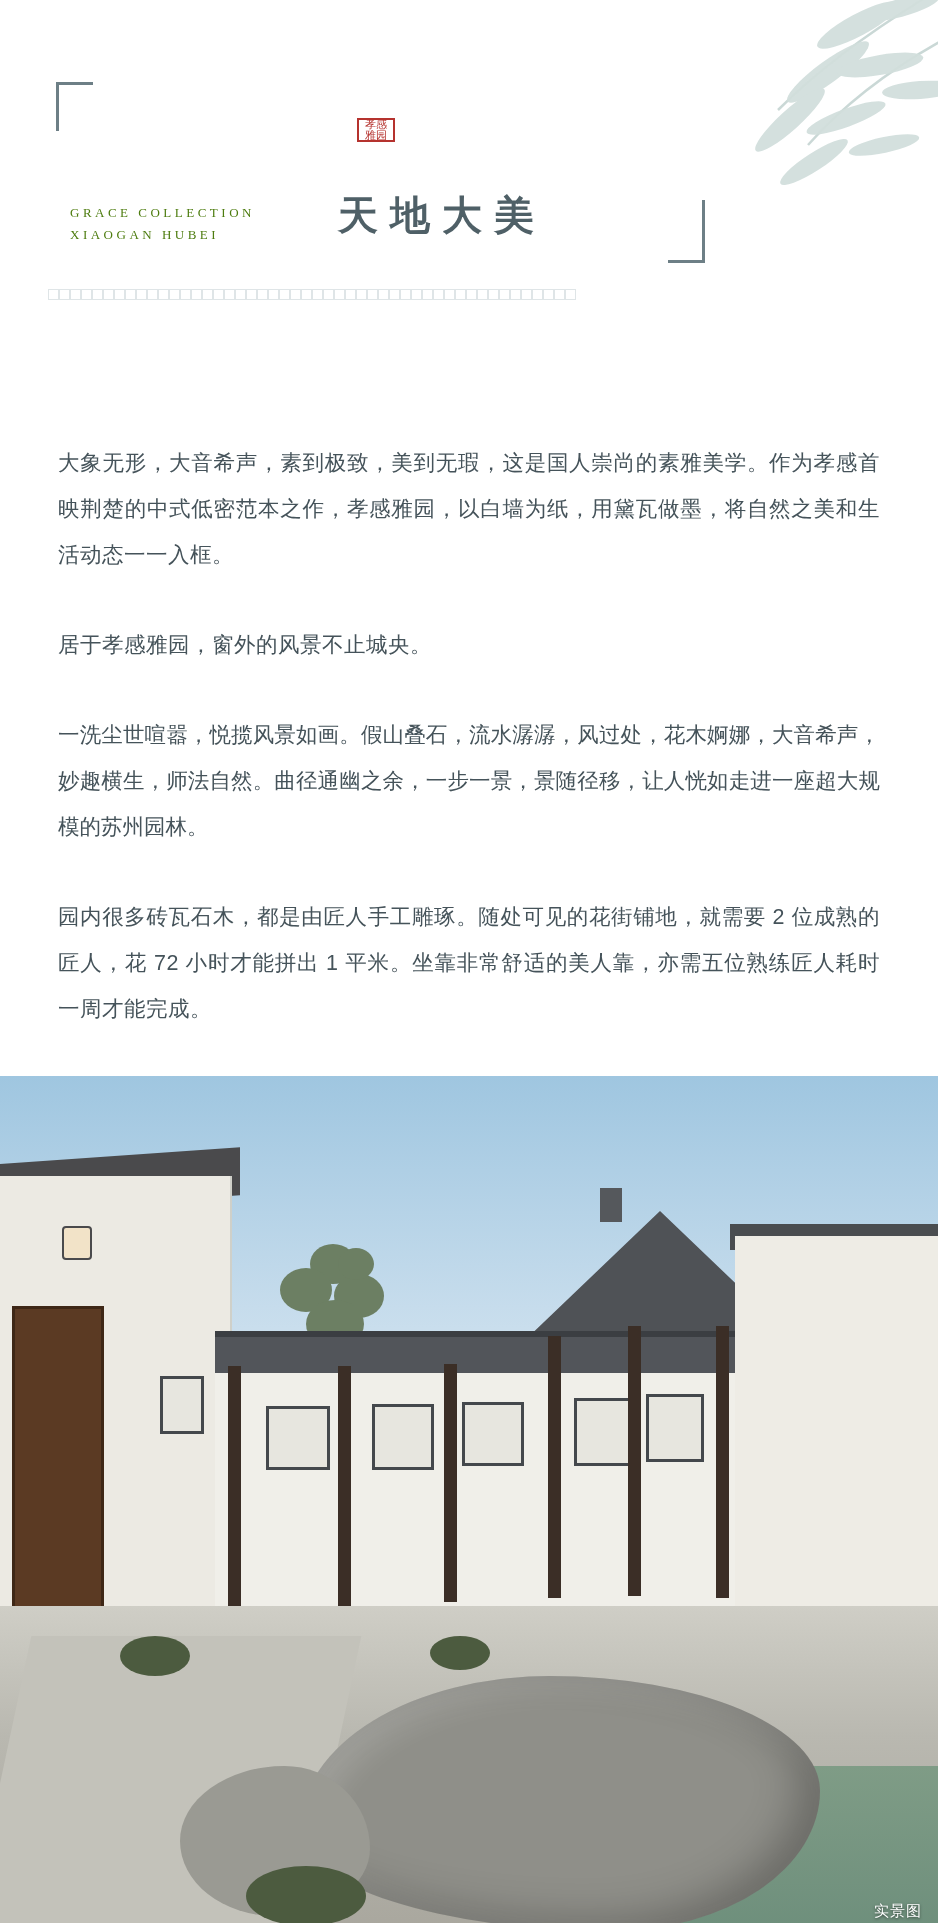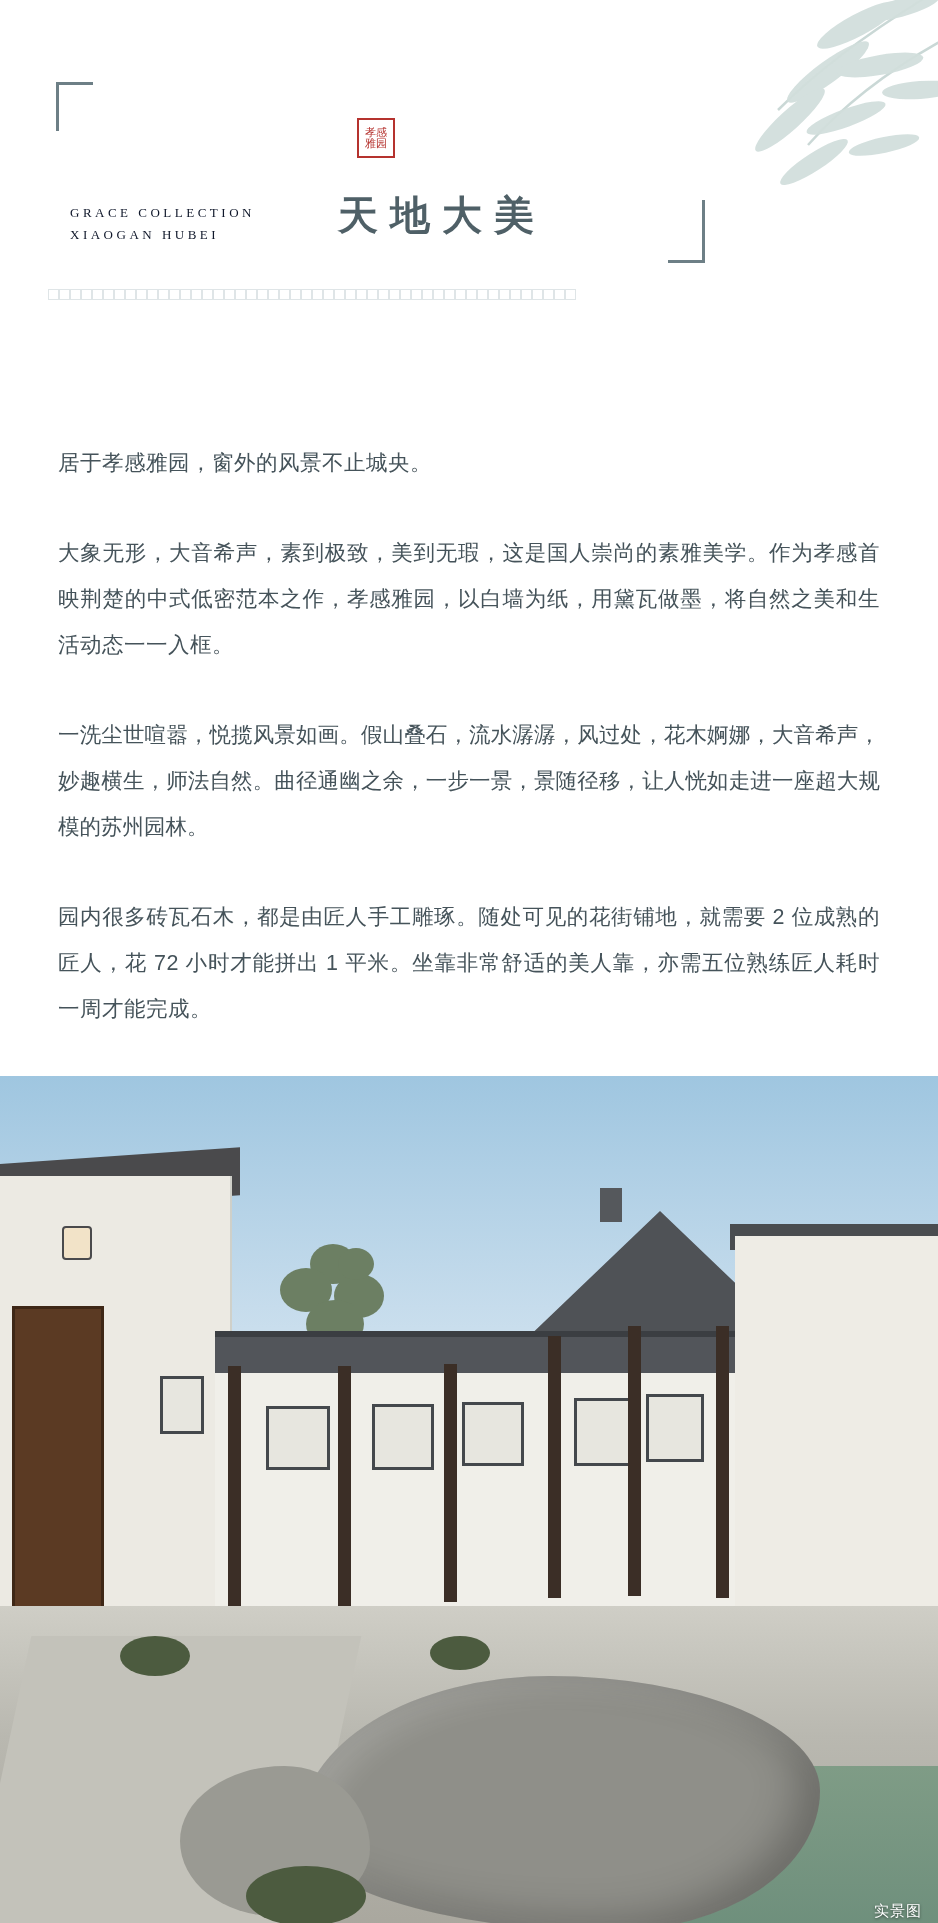--- a/index.html
+++ b/index.html
@@ -65,21 +65,21 @@
     font-weight: 700;
     letter-spacing: 10px;
     color: #4b5d66;
     white-space: nowrap;
   }
   .seal {
     position: absolute;
     left: 357px;
     top: 118px;
     width: 38px;
-    height: 40px;
+    height: 24px;
     border: 2px solid #b5322e;
     color: #b5322e;
     font-family: "Liberation Serif", serif;
     font-size: 11px;
     line-height: 11px;
     letter-spacing: 0;
     display: flex;
     align-items: center;
     justify-content: center;
     text-align: center;
@@ -88,21 +88,21 @@
     word-break: break-all;
     overflow: hidden;
   }
   .title-en {
     position: absolute;
     left: 70px;
     top: 202px;
     font-family: "Liberation Serif", serif;
     font-size: 13px;
     letter-spacing: 3.5px;
-    color: #0f172a;
+    color: #4d7c0f;
     line-height: 22px;
     white-space: nowrap;
   }
   .title-sub {
     position: absolute;
     left: 318px;
     top: 188px;
     font-family: "Liberation Sans", sans-serif;
     font-size: 40px;
     font-weight: 600;
@@ -342,22 +342,22 @@
         <span></span>
         <span></span>
         <span></span>
         <span></span>
         <span></span>
         <span></span>
     </div>
   </div>
 
   <div class="article">
+    <p>大象无形，大音希声，素到极致，美到无瑕，这是国人崇尚的素雅美学。作为孝感首映荆楚的中式低密范本之作，孝感雅园，以白墙为纸，用黛瓦做墨，将自然之美和生活动态一一入框。</p>
     <p>居于孝感雅园，窗外的风景不止城央。</p>
-    <p>大象无形，大音希声，素到极致，美到无瑕，这是国人崇尚的素雅美学。作为孝感首映荆楚的中式低密范本之作，孝感雅园，以白墙为纸，用黛瓦做墨，将自然之美和生活动态一一入框。</p>
     <p class="tight">一洗尘世喧嚣，悦揽风景如画。假山叠石，流水潺潺，风过处，花木婀娜，大音希声，妙趣横生，师法自然。曲径通幽之余，一步一景，景随径移，让人恍如走进一座超大规模的苏州园林。</p>
     <p>园内很多砖瓦石木，都是由匠人手工雕琢。随处可见的花街铺地，就需要 2 位成熟的匠人，花 72 小时才能拼出 1 平米。坐靠非常舒适的美人靠，亦需五位熟练匠人耗时一周才能完成。</p>
   </div>
 
   <div class="photo">
     <div class="sky"></div>
 
     <div class="tree">
       <i style="left:30px;top:0;width:46px;height:40px;"></i>
       <i style="left:0;top:24px;width:52px;height:44px;"></i>

